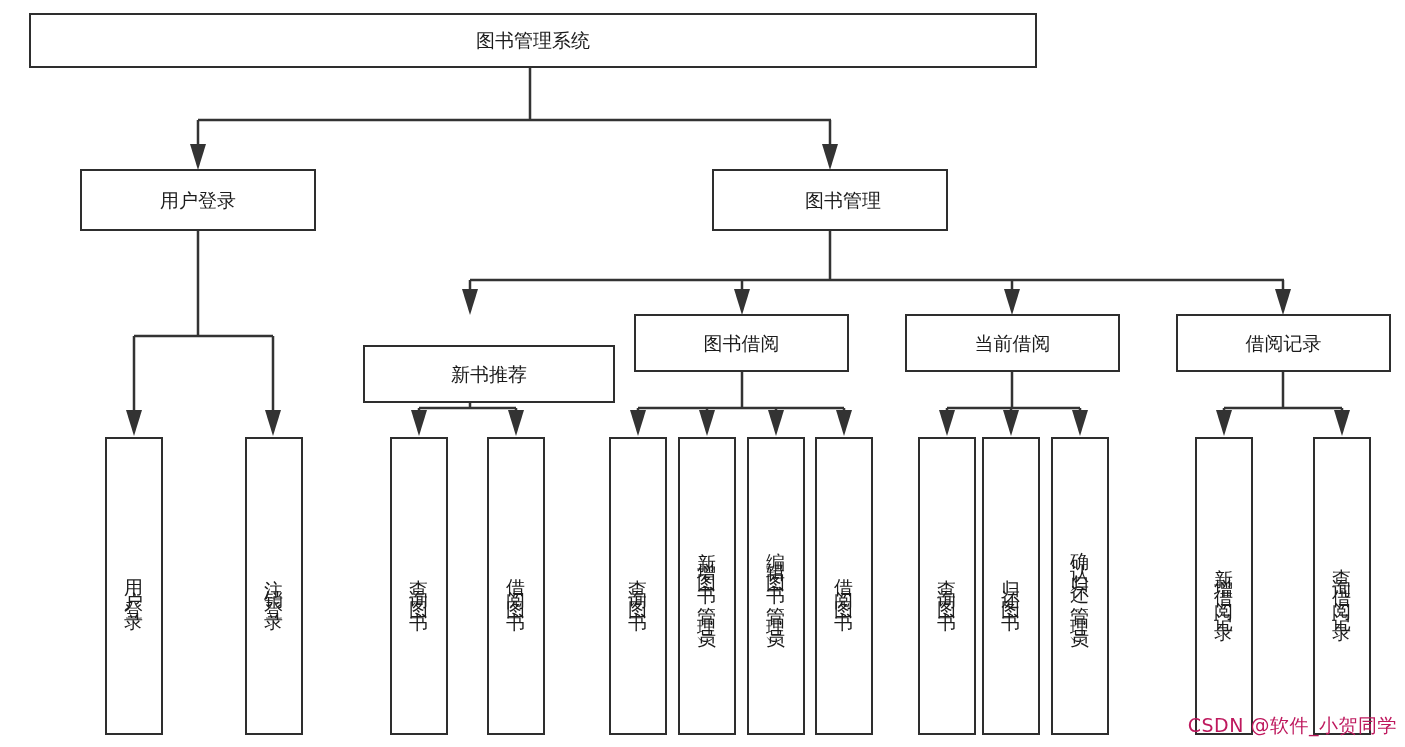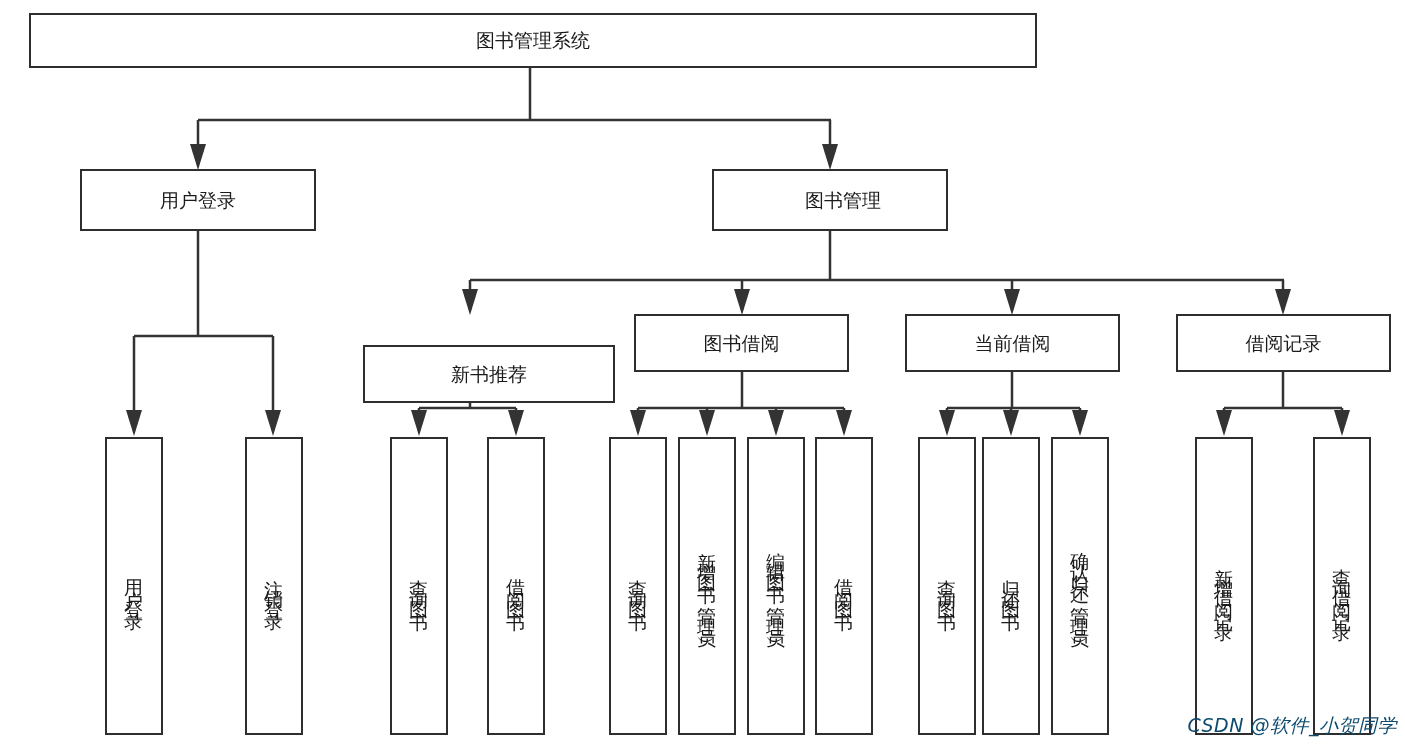--- a/index.html
+++ b/index.html
@@ -33,24 +33,23 @@
     writing-mode: vertical-rl;
     text-orientation: mixed;
     letter-spacing: 11px;
     white-space: nowrap;
   }
   .watermark {
     position: absolute;
     right: 8px;
     top: 713px;
     font-size: 19px;
-    color: #0c4a6e;
+    color: #be185d;
     letter-spacing: 0.5px;
     z-index: 5;
-    font-style: italic;
   }
 </style>
 </head>
 <body>
 
 <div class="canvas">
 
   <svg class="connectors" width="1405" height="747" viewBox="0 0 1405 747">
     <g stroke="#333333" stroke-width="2.5" fill="none">
 

